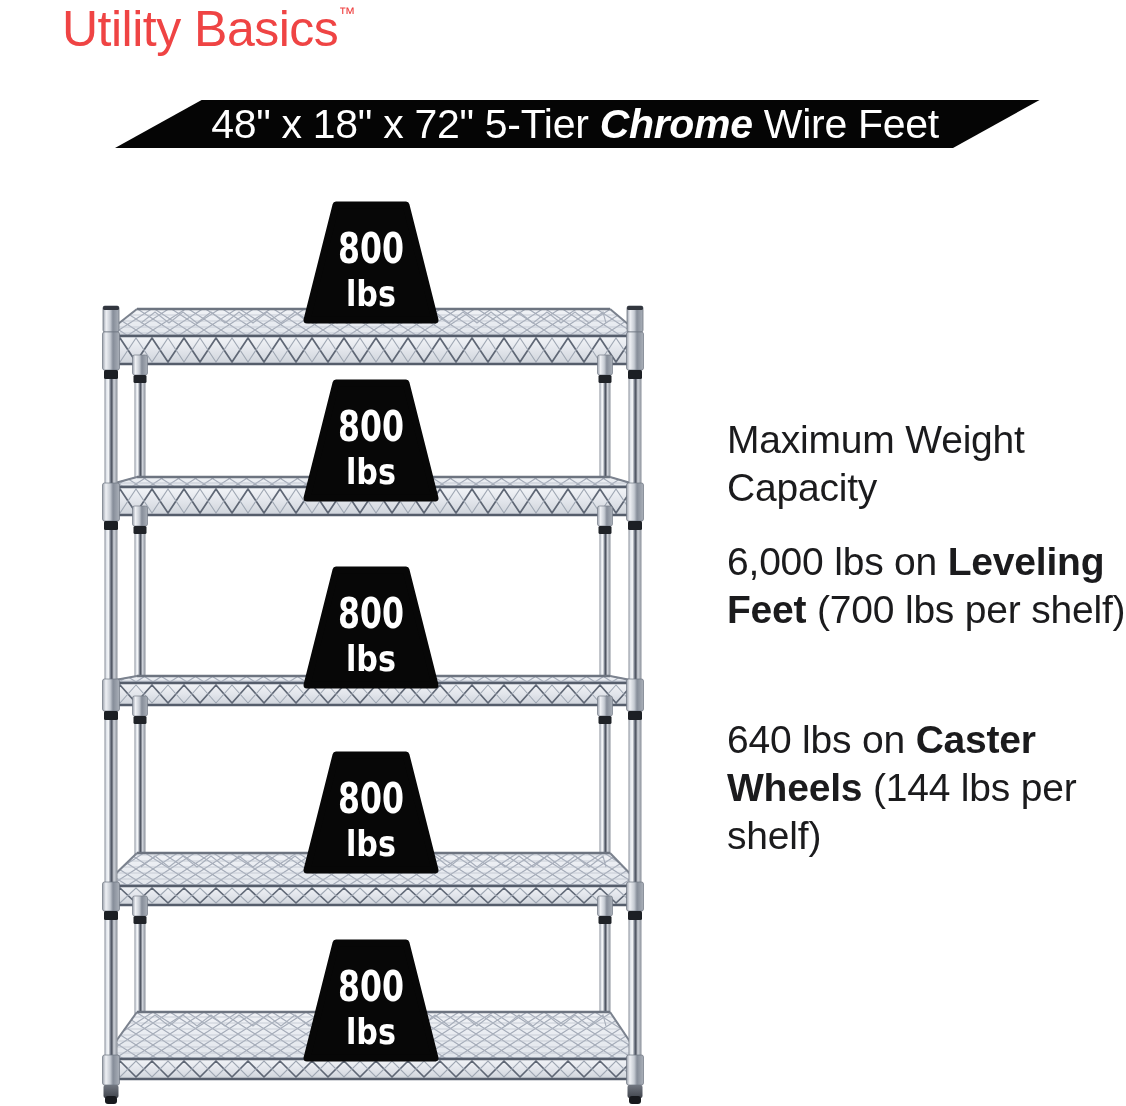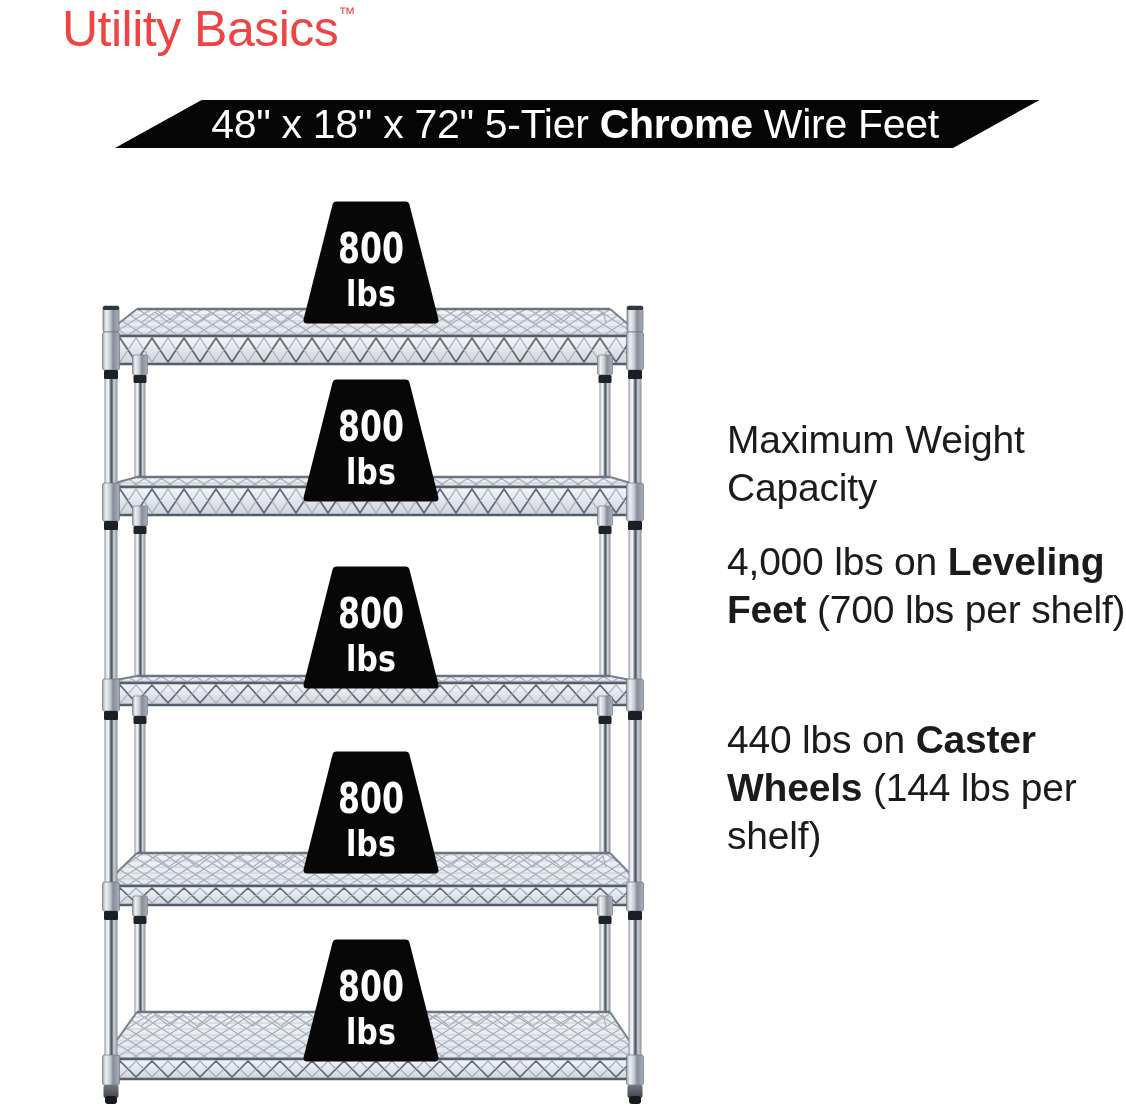--- a/index.html
+++ b/index.html
@@ -10,21 +10,21 @@
   .logo{position:absolute;left:14px;top:0;font-size:50px;letter-spacing:-.5px;
         color:#ef4444;white-space:nowrap;margin-left:48px;}
   .logo .tm{font-size:17px;vertical-align:27px;letter-spacing:0;}
 
   
   .banner-bg{position:absolute;left:115px;top:100px;width:838px;height:48px;
              background:#050505;transform:skewX(-61deg);transform-origin:0 100%;}
   .banner-text{position:absolute;left:130px;top:99px;width:890px;height:48px;
                line-height:50px;text-align:center;color:#ffffff;font-size:41px;
                white-space:nowrap;letter-spacing:-.3px;}
-  .banner-text b{font-weight:700;}
+  .banner-text b{font-weight:700;font-style:italic;}
 
   
   svg.rack{position:absolute;left:0;top:0;}
   .wlabel{font-family:"DejaVu Sans","Liberation Sans",sans-serif;font-weight:700;fill:#ffffff;}
 
   
   .info{position:absolute;left:727px;width:404px;margin:0;color:#1b1b1d;
         font-size:39px;line-height:48px;letter-spacing:-.2px;}
   .info b{font-weight:700;}
   .p1{top:416px;}
@@ -206,17 +206,17 @@
       <text class="wlabel" x="371" y="671" font-size="36" text-anchor="middle" textLength="50" lengthAdjust="spacingAndGlyphs">lbs</text>
       <text class="wlabel" x="371" y="813" font-size="43" text-anchor="middle" textLength="66" lengthAdjust="spacingAndGlyphs">800</text>
       <text class="wlabel" x="371" y="856" font-size="36" text-anchor="middle" textLength="50" lengthAdjust="spacingAndGlyphs">lbs</text>
       <text class="wlabel" x="371" y="1001" font-size="43" text-anchor="middle" textLength="66" lengthAdjust="spacingAndGlyphs">800</text>
       <text class="wlabel" x="371" y="1044" font-size="36" text-anchor="middle" textLength="50" lengthAdjust="spacingAndGlyphs">lbs</text>
     </g>
   </svg>
 
   <p class="info p1" style="position:absolute;">Maximum Weight Capacity</p>
 
-  <p class="info p2" style="position:absolute;"><span>4,000 lbs on </span><b>Leveling Feet</b><span> (700 lbs per shelf)</span></p>
-
-  <p class="info p3" style="position:absolute;"><span>440 lbs on </span><b>Caster Wheels</b><span> (144 lbs per shelf)</span></p>
+  <p class="info p2" style="position:absolute;"><span>6,000 lbs on </span><b>Leveling Feet</b><span> (700 lbs per shelf)</span></p>
+
+  <p class="info p3" style="position:absolute;"><span>640 lbs on </span><b>Caster Wheels</b><span> (144 lbs per shelf)</span></p>
 
 </div>
 
 </body></html>

